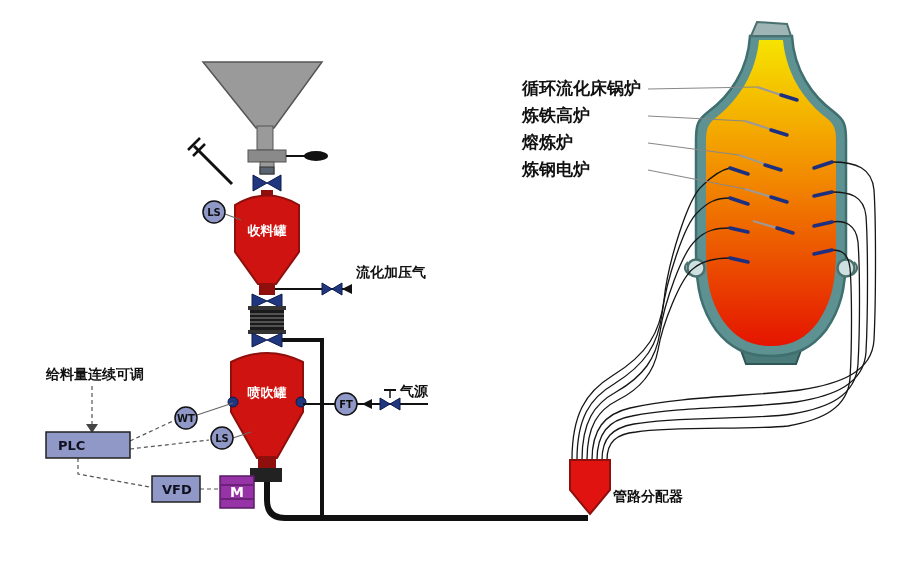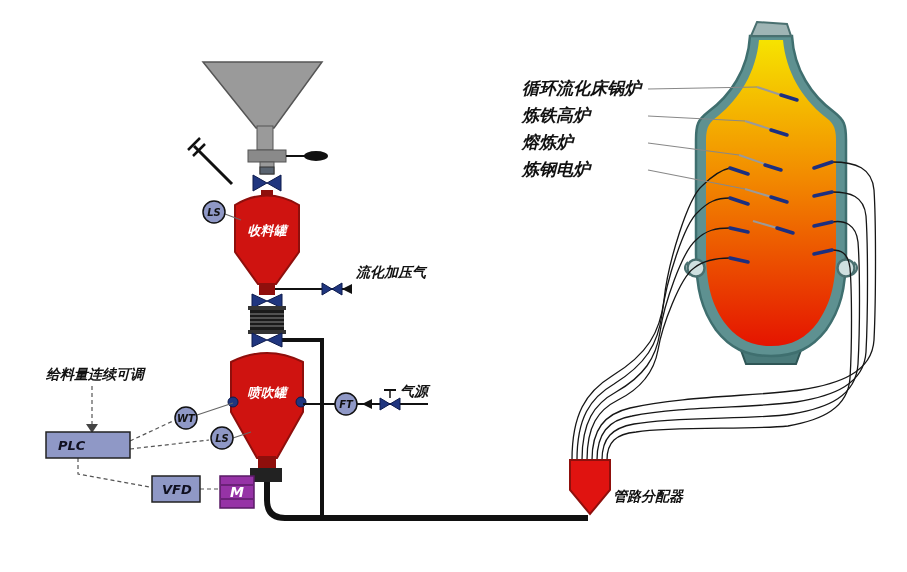--- a/index.html
+++ b/index.html
@@ -1,17 +1,17 @@
 <!DOCTYPE html>
 <html><head>
 <meta charset="utf-8">
 <style>
   html,body{margin:0;padding:0;background:#ffffff;}
   .stage{position:relative;width:907px;height:572px;background:#fff;overflow:hidden;
-         font-family:"DejaVu Sans",sans-serif;font-style:italic;}
+         font-family:"DejaVu Sans",sans-serif;}
   svg{position:absolute;left:0;top:0;}
   text{font-family:"DejaVu Sans","Liberation Sans",sans-serif;}
   .app-lbl{font-size:17px;font-weight:bold;fill:#111;}
   .lbl14{font-size:14px;font-weight:bold;fill:#111;}
   .tank-lbl{font-size:13px;font-weight:bold;fill:#ffffff;text-anchor:middle;}
   .sensor-lbl{font-size:10px;font-weight:bold;fill:#111;text-anchor:middle;}
   .box-lbl{font-size:13px;font-weight:bold;fill:#101020;}
   .motor-lbl{font-size:14px;font-weight:bold;fill:#ffffff;text-anchor:middle;}
   .navy{fill:#20367f;stroke:#0d1b4d;stroke-width:1;}
   .pipe{stroke:#111;fill:none;}

